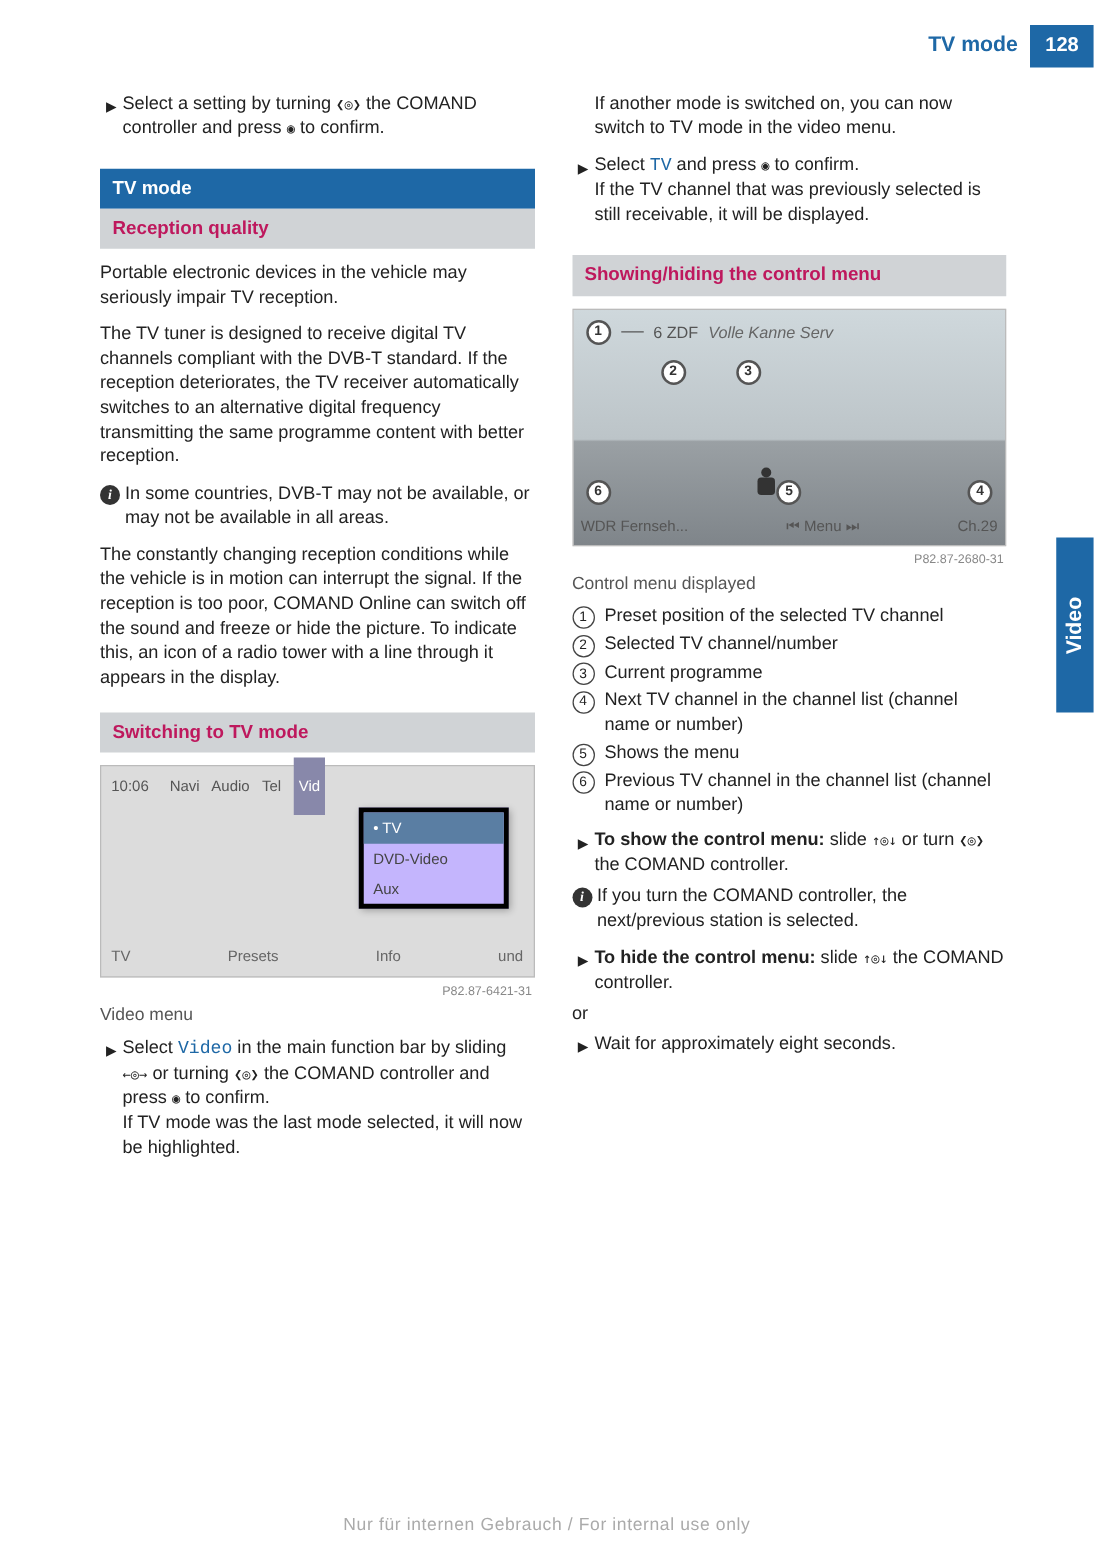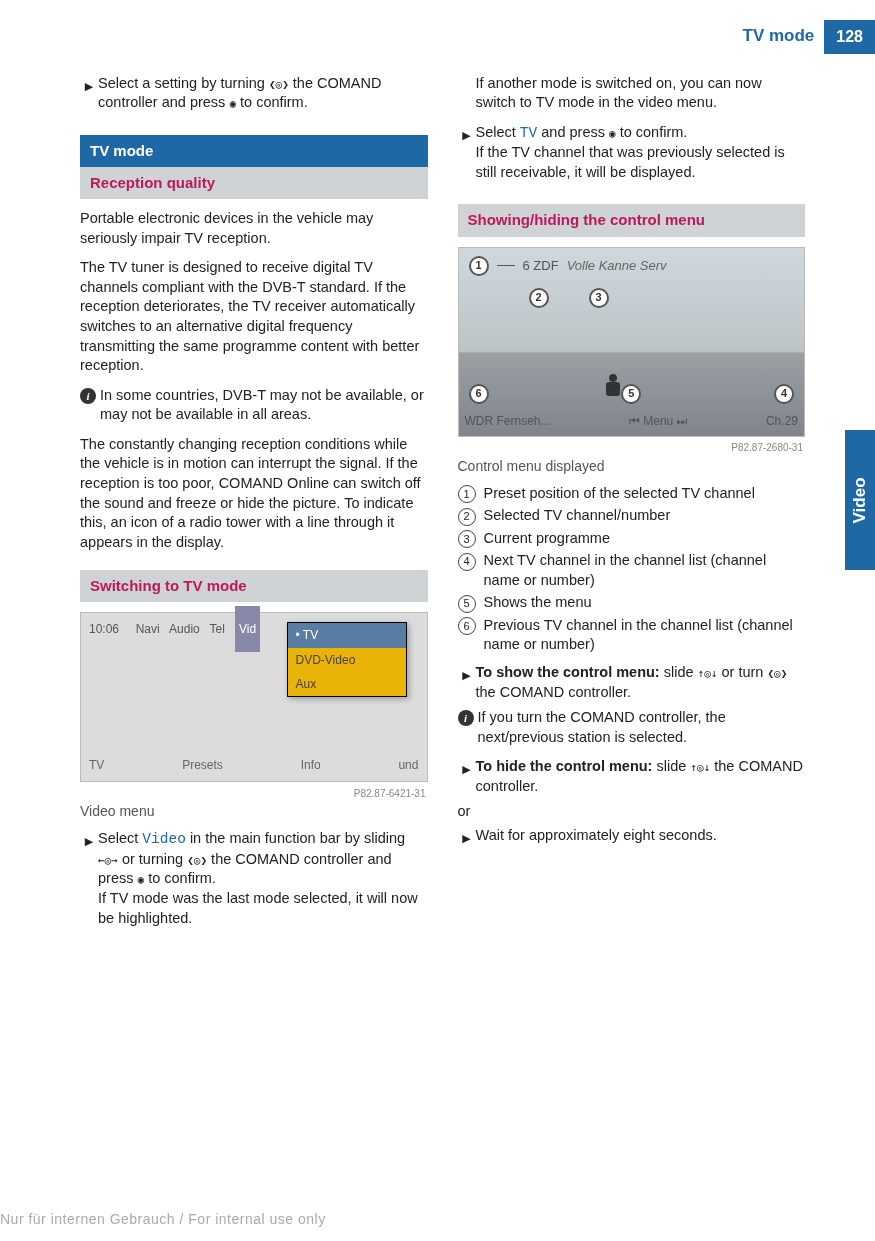--- a/index.html
+++ b/index.html
@@ -17,21 +17,21 @@
 .section-head{background:#1e68a6;color:#fff;font-weight:bold;padding:6px 10px;margin:22px 0 0 0;font-size:15px}
 .subsection-head{background:#d0d3d6;color:#be185d;font-weight:bold;padding:6px 10px;margin:0 0 10px 0;font-size:15px}
 .para{margin-bottom:10px}
 .info-item{display:flex;margin-bottom:10px}
 .info-item .mark{flex:0 0 20px}
 .info-item .body{flex:1}
 .info-icon{display:inline-block;width:16px;height:16px;border-radius:50%;background:#333;color:#fff;font-weight:bold;font-style:italic;text-align:center;line-height:16px;font-size:11px;font-family:Georgia,serif}
 .screenshot{width:100%;height:170px;background:#dcdcdc;border:1px solid #bbb;position:relative;margin-bottom:4px}
 .shot-inner{position:absolute;inset:0}
 .shot-topbar{position:absolute;top:8px;left:8px;color:#555;font-size:12px}
-.shot-menu{position:absolute;top:9px;right:20px;background:#eab308;border:1px solid #000000;width:120px;box-shadow:2px 2px 6px rgba(0,0,0,.3)}
+.shot-menu{position:absolute;top:33px;right:20px;background:#c4b5fd;border:4px solid #000000;width:120px;box-shadow:2px 2px 6px rgba(0,0,0,.3)}
 .shot-menu div{padding:4px 8px;font-size:12px;color:#444}
 .shot-menu .sel{background:#5a7ea3;color:#fff}
 .shot-botbar{position:absolute;bottom:8px;left:8px;right:8px;color:#666;font-size:12px;display:flex;justify-content:space-between}
 .shot-tag{position:absolute;bottom:-18px;right:2px;font-size:10px;color:#888}
 .shot-wrap{position:relative;margin-bottom:20px}
 .caption{font-size:14px;color:#555;margin-bottom:8px}
 .screenshot2{width:100%;height:190px;background:#e6e6e6;border:1px solid #bbb;position:relative}
 .sky{position:absolute;inset:0;background:linear-gradient(#cfd8dc,#bcc4c8 55%,#9aa0a4 56%,#7f858a)}
 .figure-top{position:absolute;top:8px;left:10px;right:10px;color:#666;font-size:13px;font-style:italic;display:flex;align-items:center;gap:8px}
 .call{display:inline-flex;width:20px;height:20px;border:2px solid #555;border-radius:50%;align-items:center;justify-content:center;font-size:11px;font-weight:bold;background:#fff;color:#333;font-style:normal}
@@ -42,21 +42,21 @@
 .person{position:absolute;left:42%;bottom:34px;width:18px;height:28px}
 .person::before{content:'';position:absolute;top:0;left:5px;width:8px;height:8px;border-radius:50%;background:#333}
 .person::after{content:'';position:absolute;top:8px;left:2px;width:14px;height:14px;background:#333;border-radius:3px}
 .legend{margin-top:6px}
 .legend-item{display:flex;margin-bottom:3px}
 .legend-item .num{flex:0 0 26px}
 .circnum{display:inline-flex;width:18px;height:18px;border:1.4px solid #444;border-radius:50%;align-items:center;justify-content:center;font-size:11px}
 .ocr-term{font-family:"Courier New",monospace;color:#1e68a6}
 .side-tab{position:absolute;right:0;top:430px;background:#1e68a6;width:30px;height:140px;display:flex;align-items:center;justify-content:center}
 .side-tab span{transform:rotate(-90deg);color:#fff;font-weight:bold;font-size:17px;white-space:nowrap}
-.watermark{position:absolute;bottom:12px;left:0;right:0;text-align:left;color:#aaa;font-size:14px;letter-spacing:.5px}
+.watermark{position:absolute;bottom:12px;left:0;right:0;text-align:center;color:#aaa;font-size:14px;letter-spacing:.5px}
 .ctl-icon{font-family:monospace;font-size:11px}
 b{font-weight:bold}
 </style>
 </head>
 <body>
 
 <div class="side-tab">
     <span>Video</span>
   </div>
 

